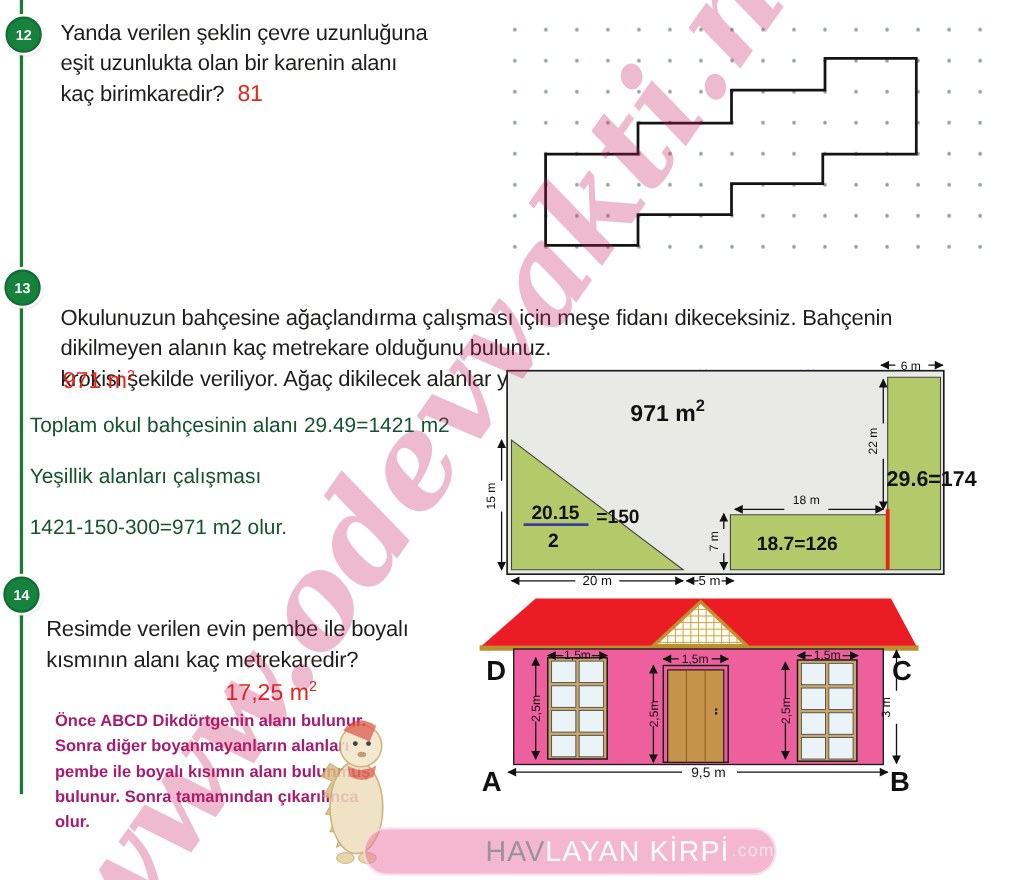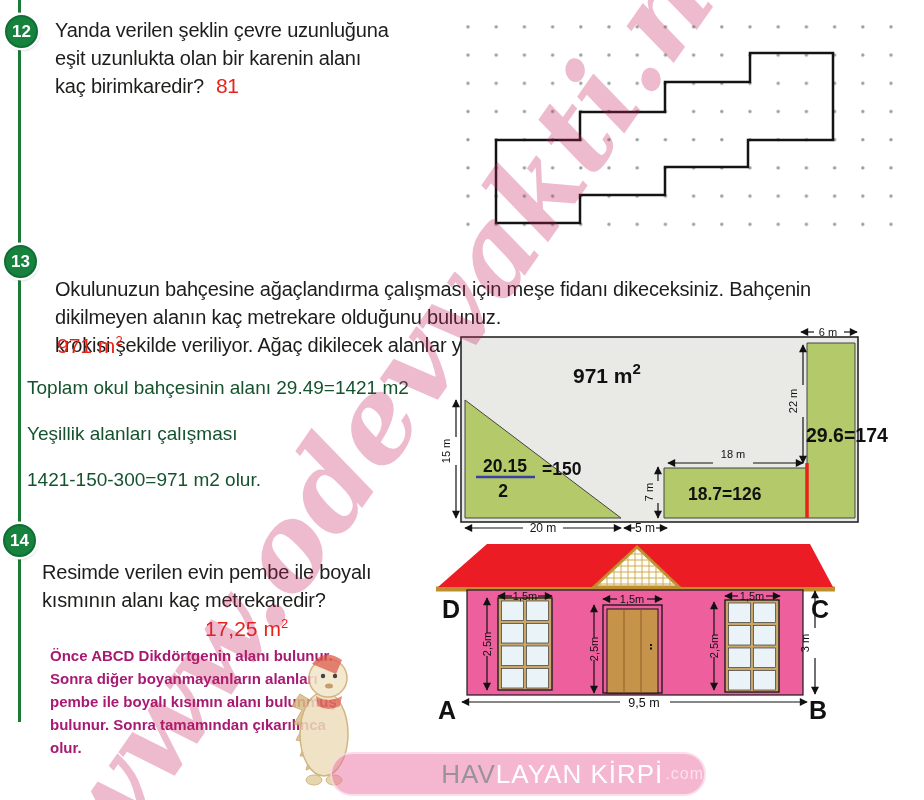--- a/index.html
+++ b/index.html
@@ -1,21 +1,21 @@
 <!DOCTYPE html>
 <html><head>
 <meta charset="utf-8">
 <style>
   html,body{margin:0;padding:0;background:#fff;}
   .page{position:relative;width:924px;height:800px;background:#ffffff;overflow:hidden;
         font-family:"Liberation Sans","DejaVu Sans",sans-serif;color:#1d1d1b;}
   .rail{position:absolute;left:18px;top:0;width:3px;height:722px;background:#1a7a36;z-index:1;}
   .badge{position:absolute;width:29px;height:29px;border-radius:50%;background:#17813e;
          border:2px solid #0e6e33;box-shadow:0 0 0 2.5px #fff,1px 2px 3px rgba(0,0,0,.30);
-         color:#fff;font-weight:bold;font-size:17px;display:flex;align-items:center;
+         color:#fff;font-weight:bold;font-size:13px;display:flex;align-items:center;
          justify-content:center;z-index:3;}
   .qtext{position:absolute;font-size:20px;line-height:28px;letter-spacing:-0.2px;z-index:2;}
   .answer{color:#e8231a;font-size:21px;font-weight:normal;}
   .answer sup{font-size:13px;}
   .inline-ans{color:#e8231a;font-size:21px;margin-left:12px;}
   .bluesol{position:absolute;left:27px;top:377px;font-size:19px;font-weight:normal;
            color:#14532d;z-index:2;}
   .bluesol div{margin-bottom:24px;white-space:nowrap;}
   .purplesol{position:absolute;left:50px;top:644px;font-size:15px;font-weight:bold;
              color:#a81a72;line-height:23px;z-index:2;}

